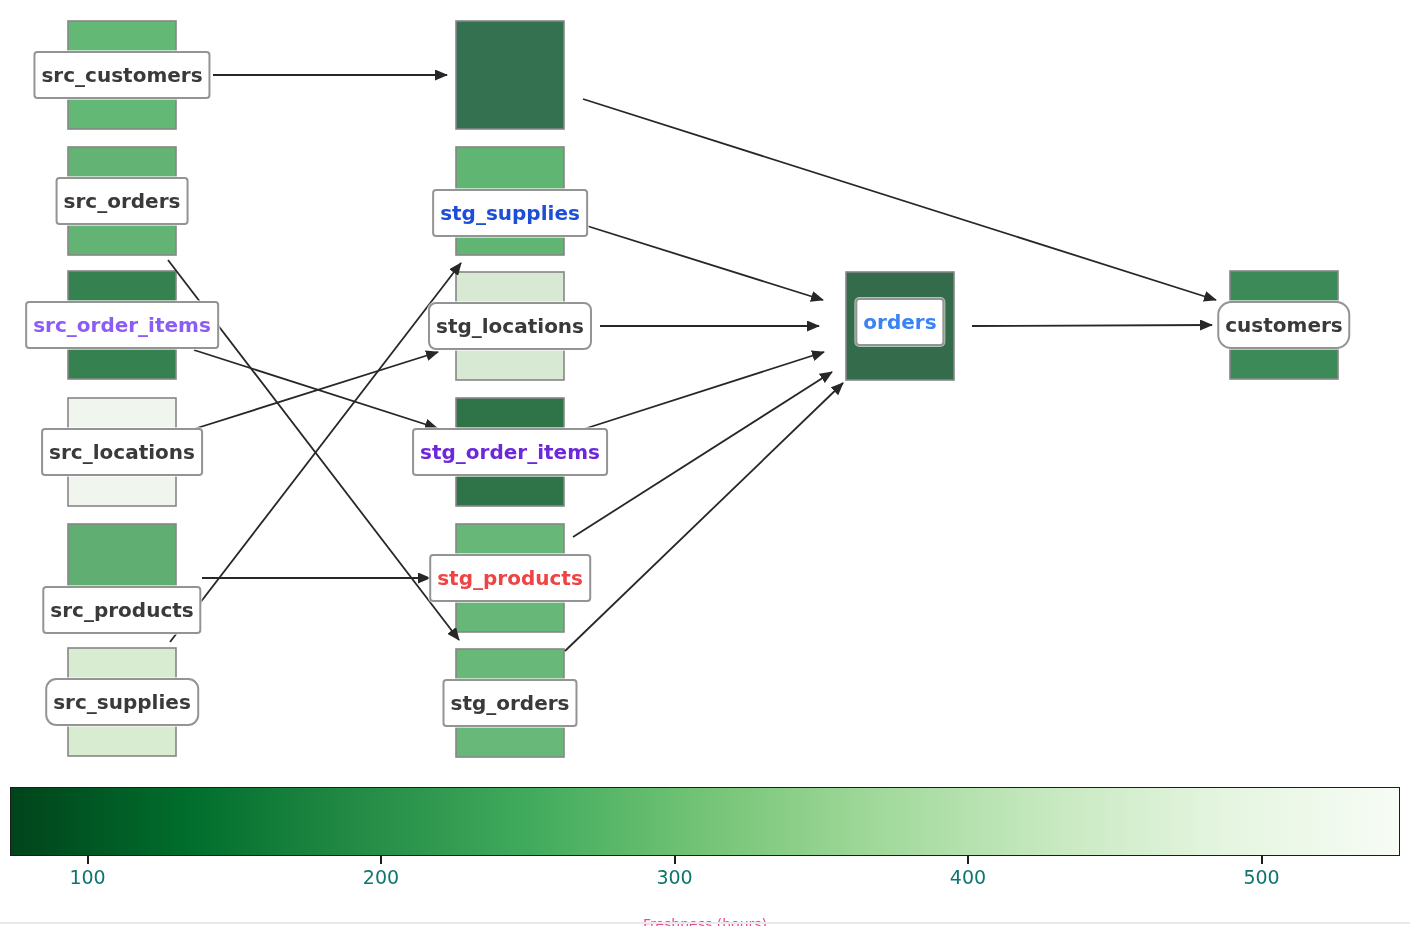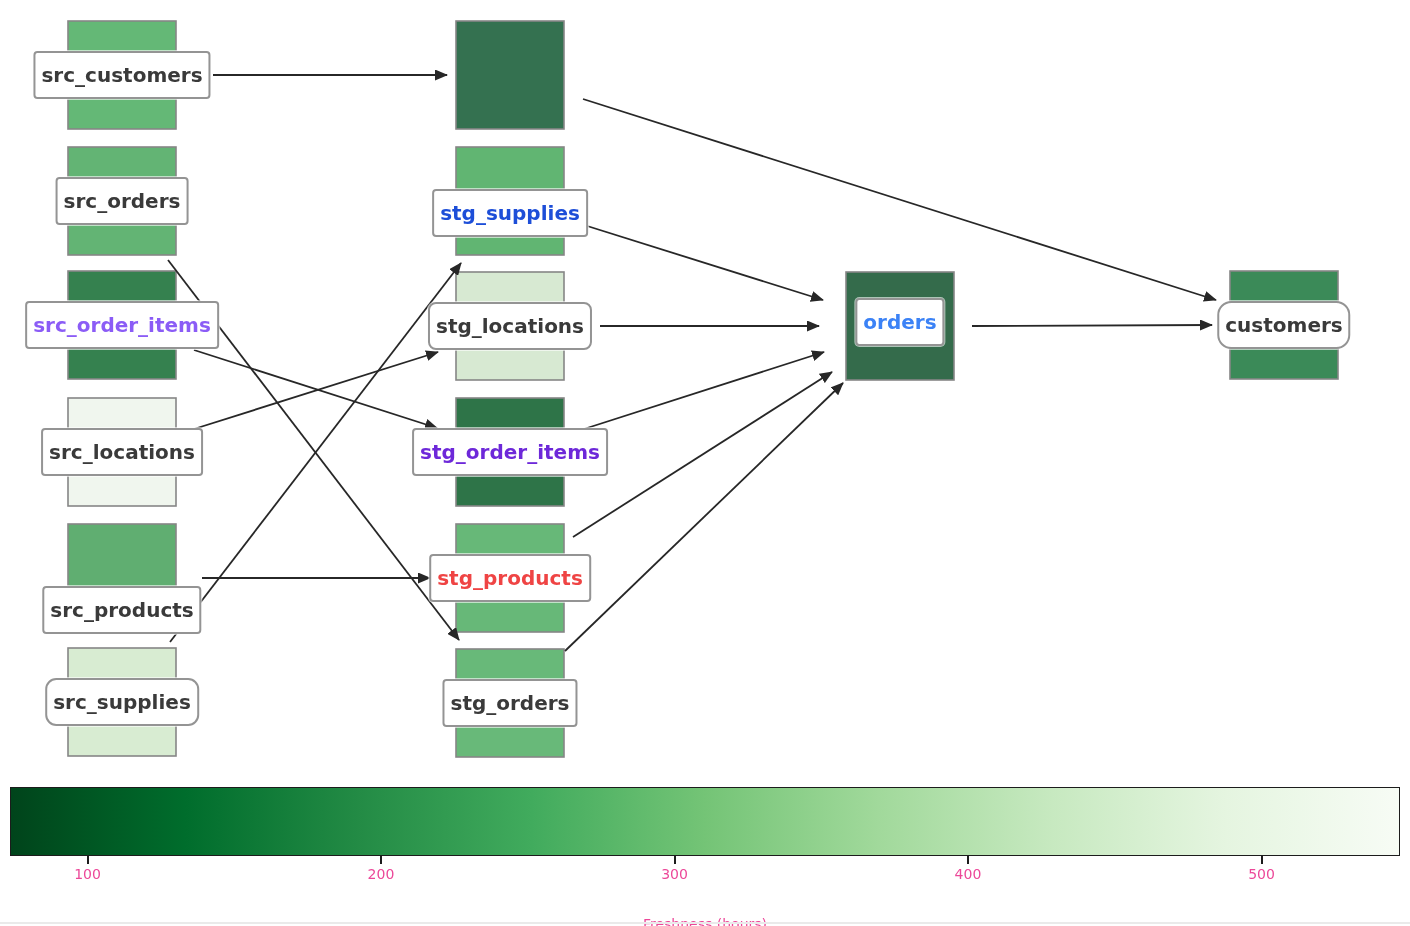--- a/index.html
+++ b/index.html
@@ -16,21 +16,21 @@
     color:#3a3a3a;white-space:nowrap;box-shadow:0 0 0 1px rgba(255,255,255,.6);
   }
   #colorbar-wrap{position:absolute;left:10px;top:787px;width:1390px;height:130px;}
   #colorbar-gradient{
     position:absolute;left:0;top:0;width:1390px;height:69px;
     border:1.6px solid #1c1c1c;box-sizing:border-box;
   }
   .cbar-tick{position:absolute;top:69px;width:2px;height:8px;background:#1c1c1c;}
   .cbar-tick-label{
     position:absolute;top:79px;transform:translateX(-50%);
-    font-size:14px;color:#ec4899;white-space:nowrap;
+    font-size:19px;color:#0f766e;white-space:nowrap;
   }
   #cbar-axis-label{
     position:absolute;left:50%;top:106px;transform:translateX(-50%);
     font-size:14px;color:#ec4899;white-space:nowrap;margin-top:23px;
   }
   #bottom-hairline{
     position:absolute;left:0;top:922px;width:1410px;height:2px;background:#eaeaea;
   }
 </style>
 </head>

